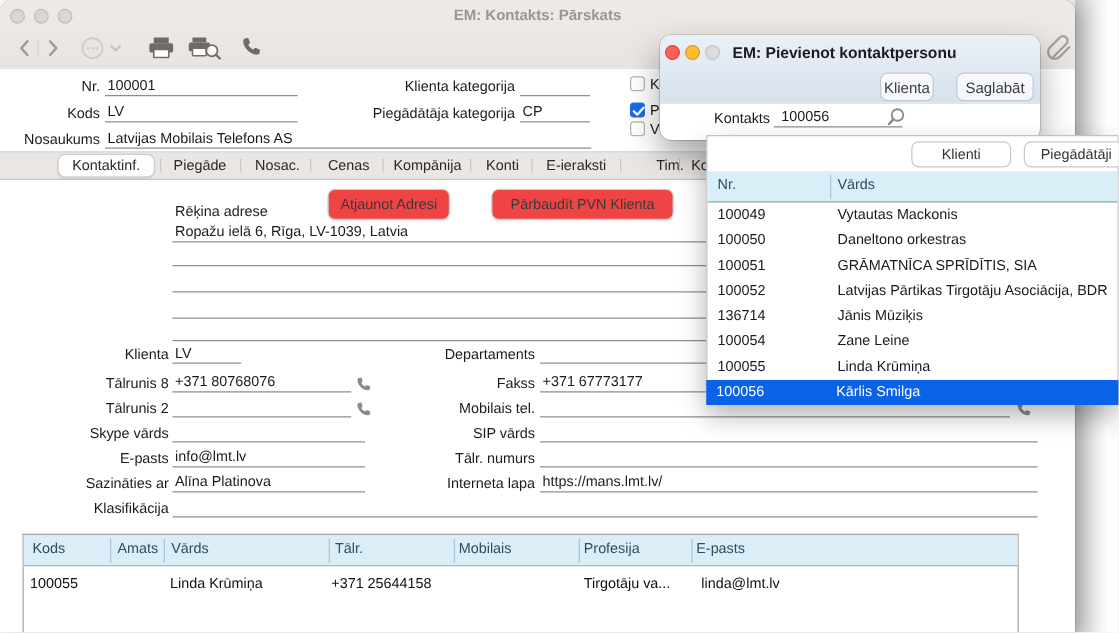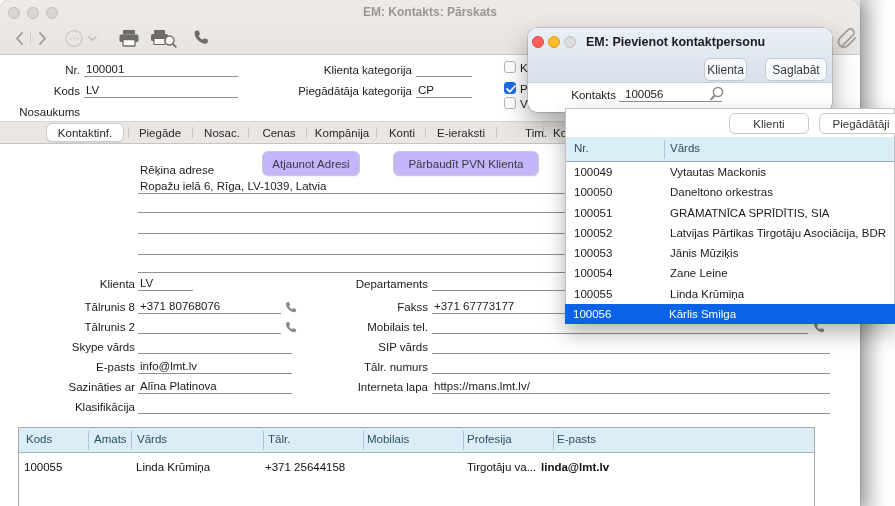--- a/index.html
+++ b/index.html
@@ -25,21 +25,21 @@
   .cb.checked { background:#1b6be8; border-color:#1b6be8; }
   .cb svg { position:absolute; left:1px; top:2px; }
   .cb-lbl { position:absolute; font-size:11.5px; color:#1b1b1d; }
 
   
   #tabbar { position:absolute; left:0; top:121px; width:860px; height:23px; background:#e9e6e3; border-top:1px solid #d9d6d3; border-bottom:1px solid #c7c4c1; }
   .tab { position:absolute; top:126px; font-size:11.5px; color:#29292b; text-align:center; white-space:nowrap; height:14px; line-height:14px; }
   .tab-pill { position:absolute; left:46px; top:123px; width:78px; height:19px; background:#fdfdfd; border:1px solid #cfccc9; border-radius:6px; box-shadow:0 1px 1px rgba(0,0,0,.08); }
   .tabsep { position:absolute; top:127px; width:1px; height:11px; background:#c9c6c3; }
 
-  .pushbtn { position:absolute; background:#c4b5fd; border:1px solid #cdcbc8; border-radius:6px; font-size:11.5px; color:#3a3a3c; box-shadow:0 1px 1px rgba(0,0,0,.06); display:flex; align-items:center; justify-content:center; white-space:nowrap; }
+  .pushbtn { position:absolute; background:#ef4444; border:1px solid #cdcbc8; border-radius:6px; font-size:11.5px; color:#3a3a3c; box-shadow:0 1px 1px rgba(0,0,0,.06); display:flex; align-items:center; justify-content:center; white-space:nowrap; }
 
   
   #contacts-table { position:absolute; left:18px; top:427px; width:797px; height:79px; border:1px solid #a9a7a5; border-bottom:none; background:#fff; }
   #ct-header { position:absolute; left:0; top:0; width:795px; height:25px; background:#dbedf7; border-bottom:1px solid #9fb9c6; }
   .ct-h { position:absolute; top:5px; font-size:11.5px; color:#2e4f5e; white-space:nowrap; }
   .ct-sep { position:absolute; top:3px; width:1px; height:19px; background:#abc5d2; }
   .ct-c { position:absolute; top:33px; font-size:11.5px; color:#111; white-space:nowrap; }
 
   
   #dialog { position:absolute; left:528px; top:28px; width:304px; height:84px; background:#ffffff; border-radius:9px; box-shadow:0 0 0 0.5px rgba(0,0,0,.25), 0 12px 26px rgba(0,0,0,.35); z-index:5; }
@@ -112,20 +112,21 @@
     <div class="fline" style="left:84px; top:63px; width:154px;">100001</div>
     <div class="lbl" style="left:290px; top:63px; width:122px;">Klienta kategorija</div>
     <div class="fline" style="left:416px; top:63px; width:56px;"></div>
 
     <div class="lbl" style="left:20px; top:84px; width:60px;">Kods</div>
     <div class="fline" style="left:84px; top:84px; width:154px;">LV</div>
     <div class="lbl" style="left:290px; top:84px; width:122px;">Piegādātāja kategorija</div>
     <div class="fline" style="left:416px; top:84px; width:56px;">CP</div>
 
     <div class="lbl" style="left:14px; top:105px; width:66px;">Nosaukums</div>
+    <div class="fline" style="left:84px; top:105px; width:389px;">Latvijas Mobilais Telefons AS</div>
 
     <div class="cb" style="left:504px; top:61px;"></div>
     <div class="cb-lbl" style="left:520px; top:62px;">K</div>
     <div class="cb checked" style="left:504px; top:82px;">
       <svg width="10" height="8" viewBox="0 0 10 8">
           <polyline points="1,4 3.8,6.8 9,1" fill="none" stroke="#ffffff" stroke-width="1.8" stroke-linecap="round" stroke-linejoin="round"></polyline>
         </svg>
     </div>
     <div class="cb-lbl" style="left:520px; top:83px;">P</div>
     <div class="cb" style="left:504px; top:97px;"></div>
@@ -222,21 +223,21 @@
         <span class="ct-sep" style="left:244px;"></span>
         <span class="ct-sep" style="left:344px;"></span>
         <span class="ct-sep" style="left:444px;"></span>
         <span class="ct-sep" style="left:534px;"></span>
       </div>
       <div>
         <span class="ct-c" style="left:5px;">100055</span>
         <span class="ct-c" style="left:117px;">Linda Krūmiņa</span>
         <span class="ct-c" style="left:246px;">+371 25644158</span>
         <span class="ct-c" style="left:448px;">Tirgotāju va...</span>
-        <span class="ct-c" style="left:522px;font-weight:bold;">linda@lmt.lv</span>
+        <span class="ct-c" style="left:542px;">linda@lmt.lv</span>
       </div>
     </div>
   </div>
 
   <div id="dialog">
     <div id="dlg-titlebar">
       <span class="tl" style="left:4px; top:8px; background:#ff5f57; border:1px solid #e0443e;"></span>
       <span class="tl" style="left:20px; top:8px; background:#febc2e; border:1px solid #d89c1f;"></span>
       <span class="tl" style="left:36px; top:8px; background:#dcdcdc; border:1px solid #c3c3c3;"></span>
       <div id="dlg-title">EM: Pievienot kontaktpersonu</div>
@@ -270,21 +271,21 @@
         </div>
       <div class="dd-row">
           <span class="nr">100051</span>
           <span class="nm">GRĀMATNĪCA SPRĪDĪTIS, SIA</span>
         </div>
       <div class="dd-row">
           <span class="nr">100052</span>
           <span class="nm">Latvijas Pārtikas Tirgotāju Asociācija, BDR</span>
         </div>
       <div class="dd-row">
-          <span class="nr">100053</span>
+          <span class="nr">136714</span>
           <span class="nm">Jānis Mūziķis</span>
         </div>
       <div class="dd-row">
           <span class="nr">100054</span>
           <span class="nm">Zane Leine</span>
         </div>
       <div class="dd-row">
           <span class="nr">100055</span>
           <span class="nm">Linda Krūmiņa</span>
         </div>

